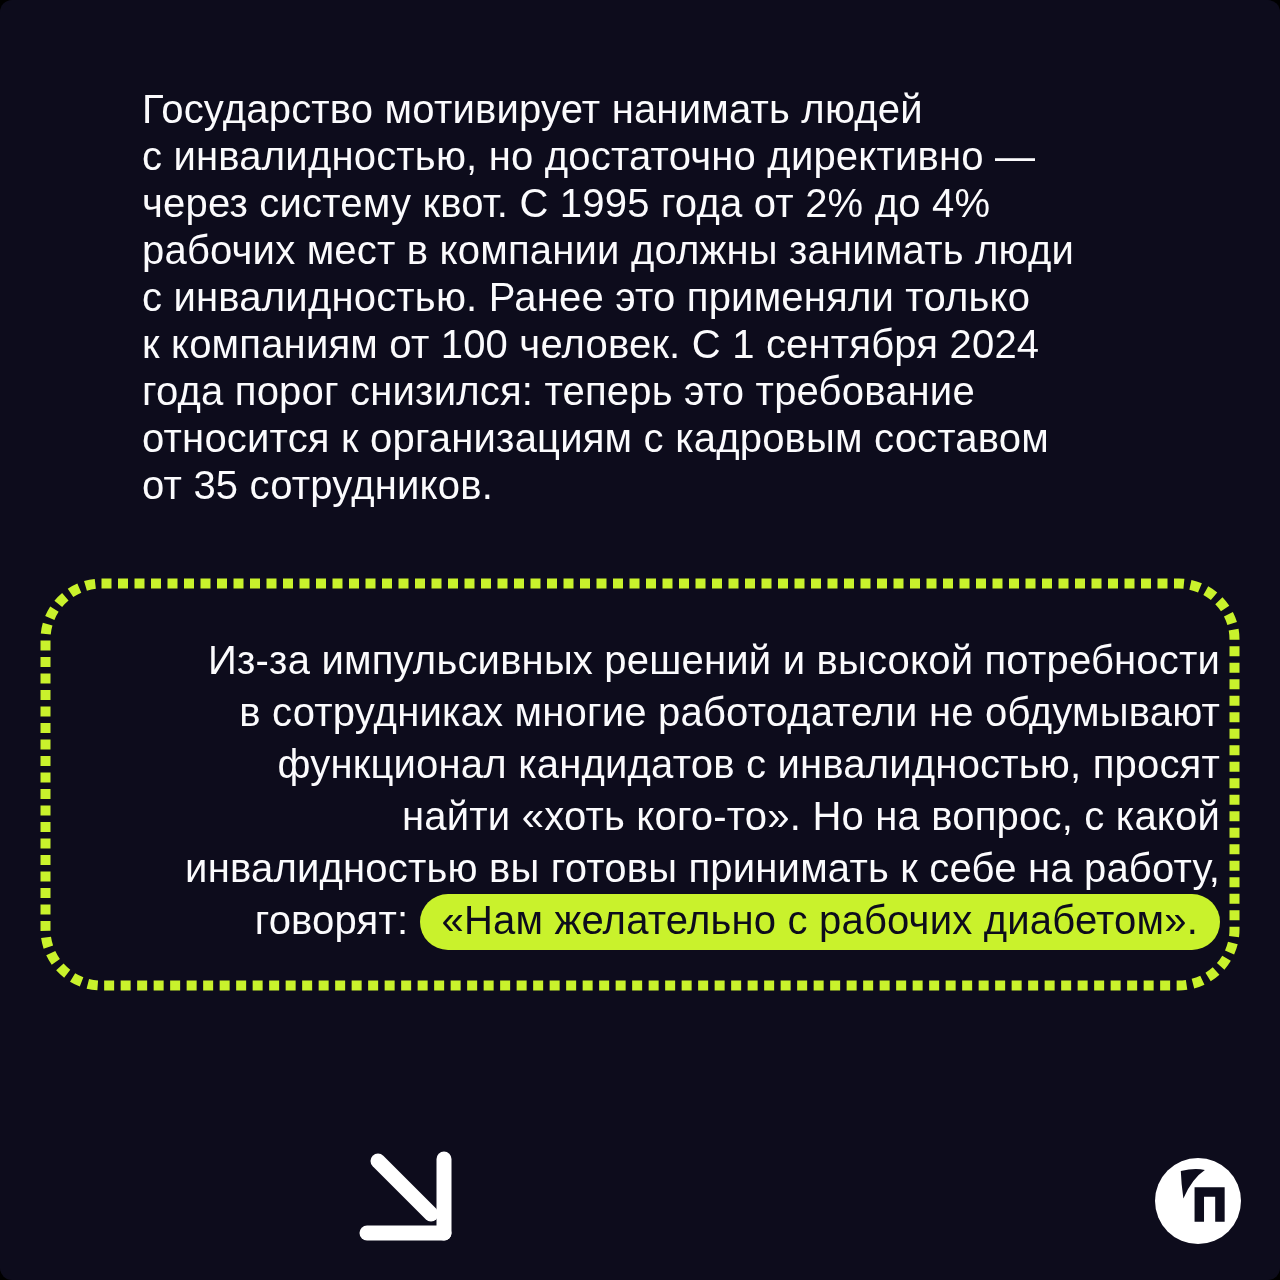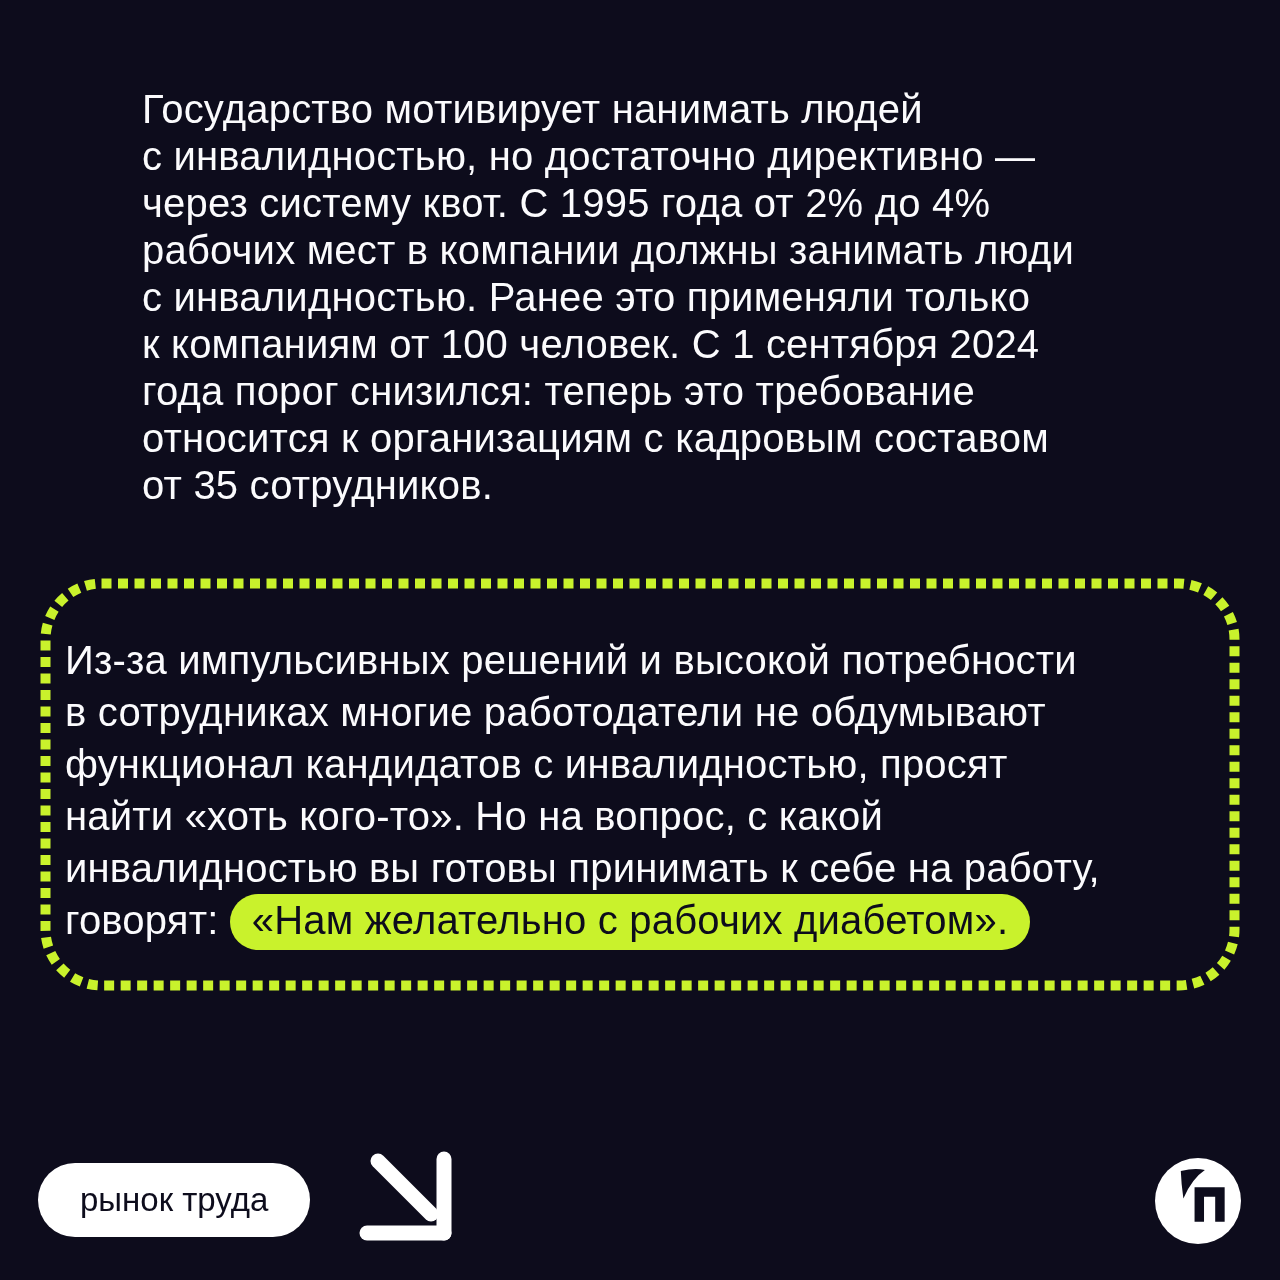--- a/index.html
+++ b/index.html
@@ -12,20 +12,21 @@
   html, body { background: #000; }
   body {
     font-family: "Liberation Sans", "DejaVu Sans", sans-serif;
   }
   .canvas {
     position: relative;
     width: 1280px;
     height: 1280px;
     background: var(--bg);
     overflow: hidden;
+    border-radius: 12px;
   }
 
   
   .intro {
     position: absolute;
     left: 142px;
     top: 86px;
     width: 1120px;
     font-size: 40px;
     line-height: 47px;
@@ -54,20 +55,21 @@
     position: absolute;
     left: 25px;
     top: 56px;
     width: 1155px;
     font-size: 40px;
     line-height: 52px;
     font-weight: 400;
     letter-spacing: 0.2px;
     color: var(--text);
     white-space: pre-line;
+    text-align: right;
   }
   .highlight {
     display: inline-block;
     background: var(--accent);
     color: var(--ink);
     border-radius: 999px;
     padding: 3px 22px 7px 22px;
     line-height: 46px;
     white-space: nowrap;
   }
@@ -126,23 +128,20 @@
       <rect x="5.5" y="5.5" width="1189" height="402" rx="56" ry="56" fill="none" stroke="currentColor" stroke-width="10" stroke-dasharray="10 6.5"></rect>
     </svg>
     <p class="quote-text"><span>Из-за импульсивных решений и высокой потребности
 в сотрудниках многие работодатели не обдумывают
 функционал кандидатов с инвалидностью, просят
 найти «хоть кого-то». Но на вопрос, с какой
 инвалидностью вы готовы принимать к себе на работу,
 говорят: </span><span class="highlight">«Нам желательно с рабочих диабетом».</span></p>
   </div>
 
-  <div class="tag-pill">
-    <span>рынок труда</span>
-  </div>
 
   <svg class="arrow" viewBox="0 0 100 100" aria-hidden="true">
     <g stroke="currentColor" stroke-width="15" stroke-linecap="round" fill="none">
       <line x1="26" y1="16" x2="79" y2="69"></line>
       <line x1="92" y1="14" x2="92" y2="88"></line>
       <line x1="15" y1="88" x2="92" y2="88"></line>
     </g>
   </svg>
 
   <div class="logo">

